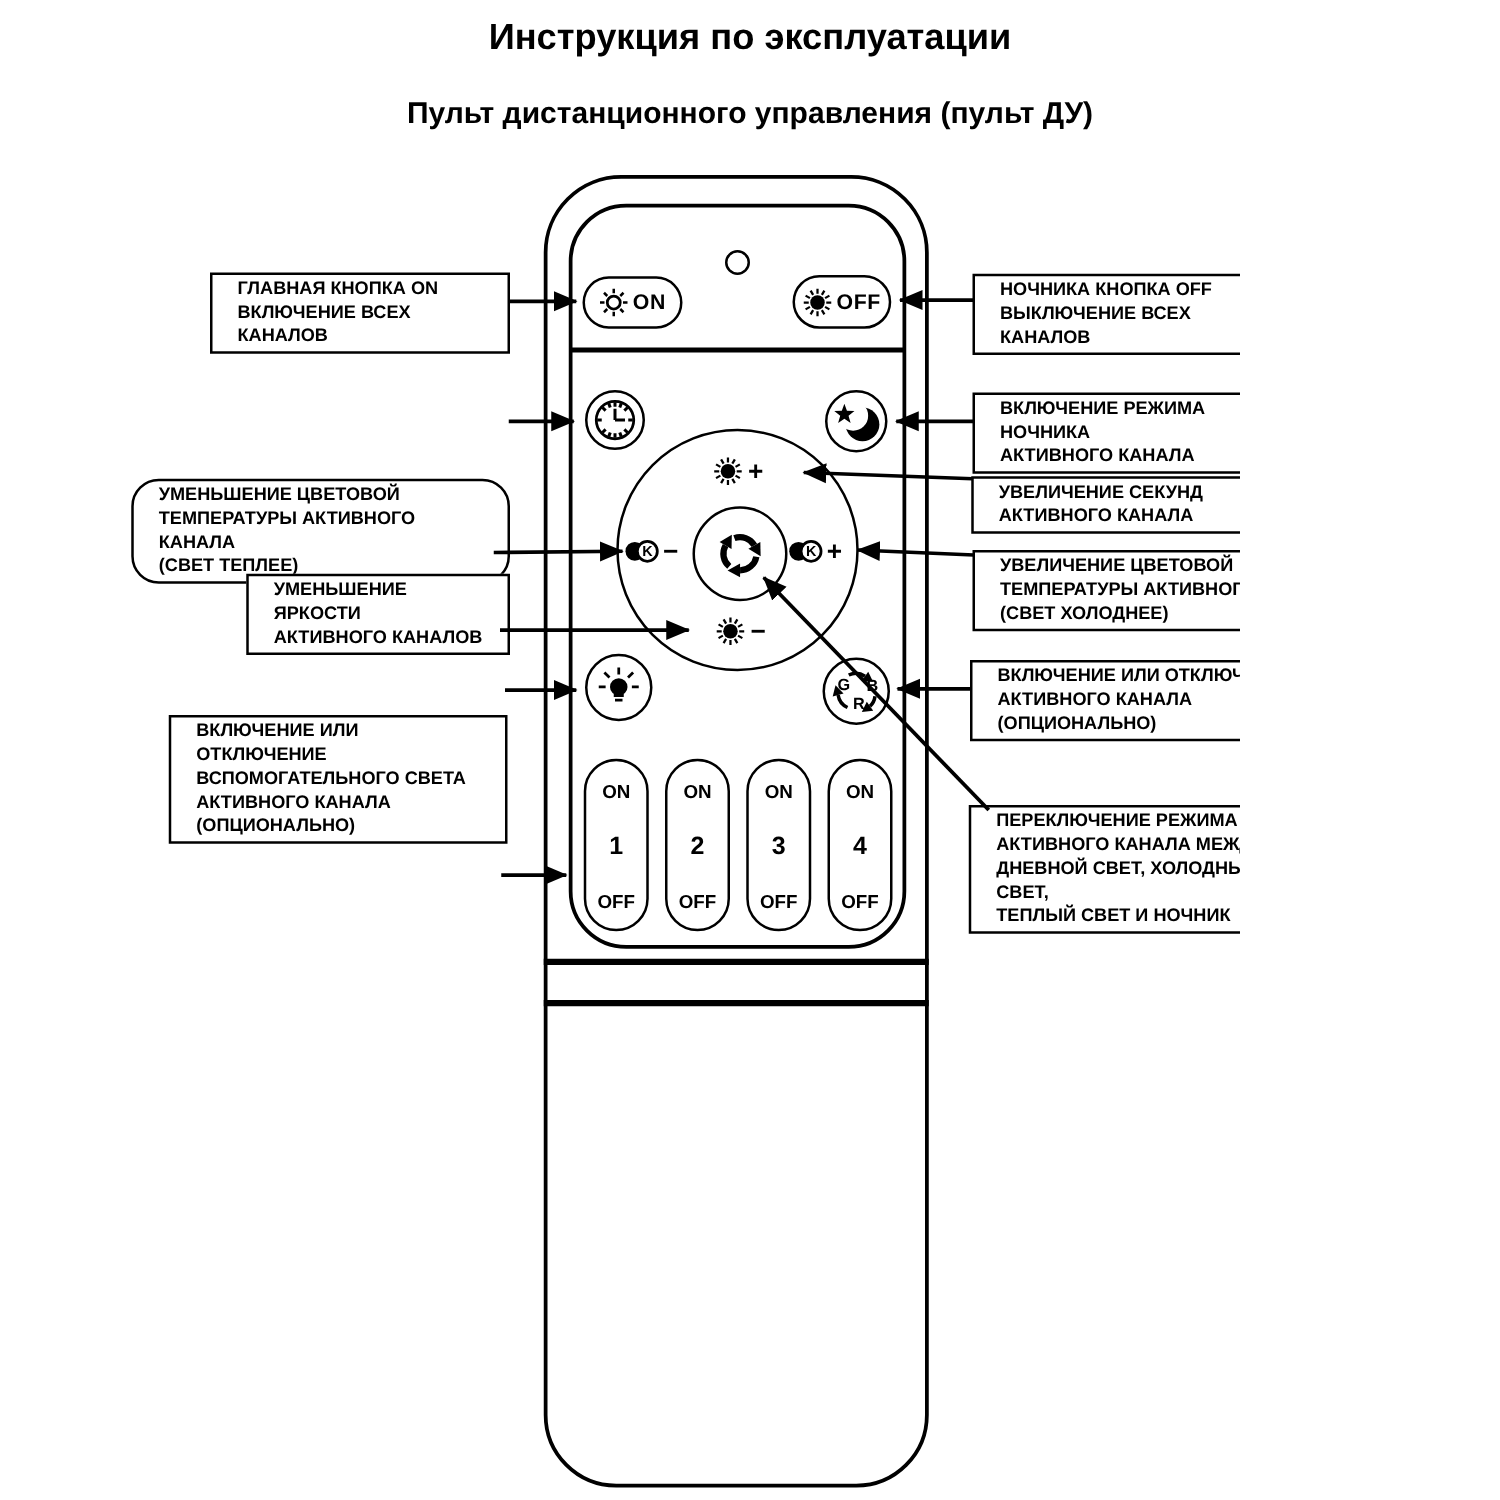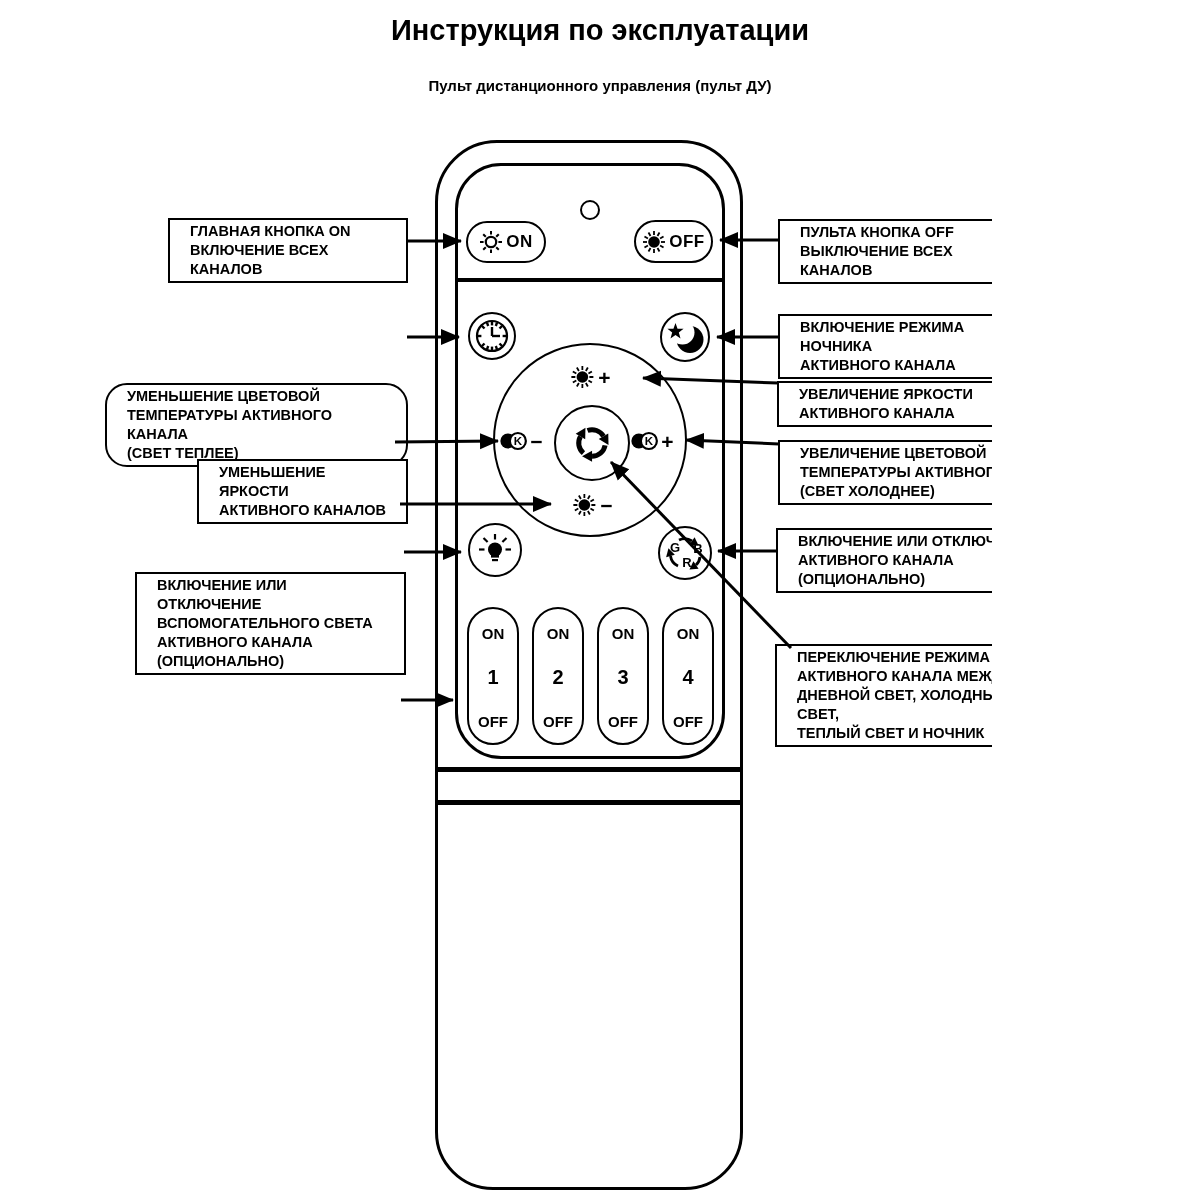--- a/index.html
+++ b/index.html
@@ -1,21 +1,21 @@
 <!DOCTYPE html>
 <html><head>
 <meta charset="utf-8">
 <style>
   html,body{margin:0;padding:0;background:#fff;}
   .page{position:relative;width:992px;height:1200px;background:#fff;overflow:hidden;
         font-family:"Liberation Sans",sans-serif;color:#000;}
   .title{position:absolute;left:0;top:14px;width:1200px;text-align:center;
          font-size:29px;font-weight:bold;}
   .subtitle{position:absolute;left:0;top:77px;width:1200px;text-align:center;
-         font-size:15px;font-weight:bold;}
+         font-size:24px;font-weight:bold;}
   .abs{position:absolute;box-sizing:border-box;}
   .outline{border:3px solid #000;background:#fff;}
   .thin{border:2.5px solid #000;background:#fff;}
   .circ{border-radius:50%;}
   .pill{border-radius:22px;display:flex;align-items:center;justify-content:center;gap:3px;}
   .pill span{font-size:17px;font-weight:bold;letter-spacing:.5px;}
   .cbtn{display:flex;align-items:center;justify-content:center;}
   .chan{border-radius:26px;display:flex;flex-direction:column;align-items:center;
         justify-content:space-between;padding:16px 0 13px 0;}
   .chan .s{font-size:15px;font-weight:bold;}
@@ -233,25 +233,25 @@
   <div class="co" style="left:105px;top:383px;width:303px;min-height:60px;border-radius:22px;">УМЕНЬШЕНИЕ ЦВЕТОВОЙ
 ТЕМПЕРАТУРЫ АКТИВНОГО КАНАЛА
 (СВЕТ ТЕПЛЕЕ)</div>
   <div class="co" style="left:197px;top:459px;width:211px;min-height:46px;">УМЕНЬШЕНИЕ ЯРКОСТИ
 АКТИВНОГО КАНАЛОВ</div>
   <div class="co" style="left:135px;top:528px;width:271px;min-height:81px;margin-top:44px;">ВКЛЮЧЕНИЕ ИЛИ ОТКЛЮЧЕНИЕ
 ВСПОМОГАТЕЛЬНОГО СВЕТА
 АКТИВНОГО КАНАЛА
 (ОПЦИОНАЛЬНО)</div>
 
-  <div class="co" style="left:778px;top:219px;width:258px;min-height:44px;">ПУЛЬТА КНОПКА OFF
+  <div class="co" style="left:778px;top:219px;width:258px;min-height:44px;">НОЧНИКА КНОПКА OFF
 ВЫКЛЮЧЕНИЕ ВСЕХ КАНАЛОВ</div>
   <div class="co" style="left:778px;top:314px;width:272px;min-height:45px;">ВКЛЮЧЕНИЕ РЕЖИМА НОЧНИКА
 АКТИВНОГО КАНАЛА</div>
-  <div class="co" style="left:777px;top:381px;width:273px;min-height:42px;">УВЕЛИЧЕНИЕ ЯРКОСТИ
+  <div class="co" style="left:777px;top:381px;width:273px;min-height:42px;">УВЕЛИЧЕНИЕ СЕКУНД
 АКТИВНОГО КАНАЛА</div>
   <div class="co" style="left:778px;top:440px;width:321px;min-height:62px;">УВЕЛИЧЕНИЕ ЦВЕТОВОЙ
 ТЕМПЕРАТУРЫ АКТИВНОГО СБРОС
 (СВЕТ ХОЛОДНЕЕ)</div>
   <div class="co" style="left:775px;top:644px;width:297px;min-height:83px;">ПЕРЕКЛЮЧЕНИЕ РЕЖИМА
 АКТИВНОГО КАНАЛА МЕЖДУ
 ДНЕВНОЙ СВЕТ, ХОЛОДНЫЙ СВЕТ,
 ТЕПЛЫЙ СВЕТ И НОЧНИК</div>
   <div class="co" style="left:776px;top:528px;width:326px;min-height:45px;">ВКЛЮЧЕНИЕ ИЛИ ОТКЛЮЧЕНИЕ RGB
 АКТИВНОГО КАНАЛА (ОПЦИОНАЛЬНО)</div>

